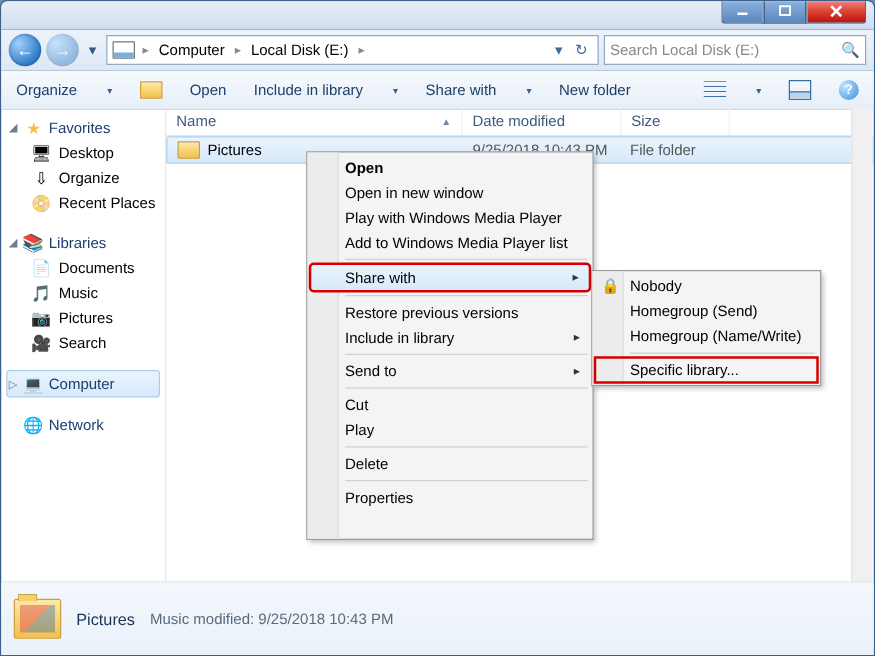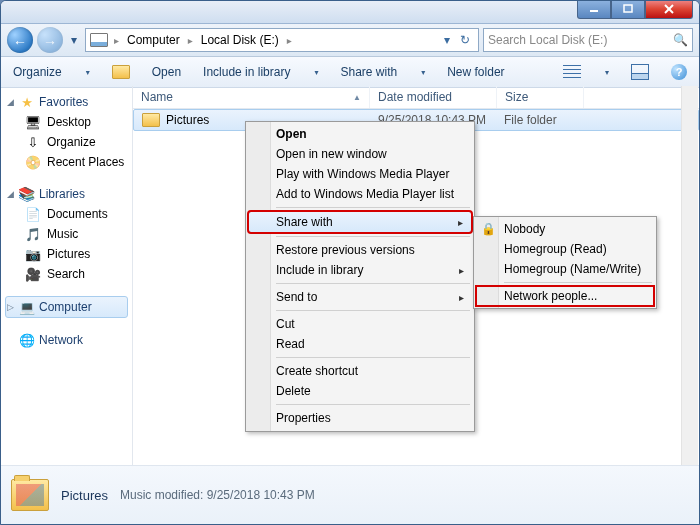--- a/index.html
+++ b/index.html
@@ -275,33 +275,32 @@
         <span>Include in library</span>
         <span class="arrow">▸</span>
       </div>
     <div class="sepln"></div>
     <div class="mi">
         <span>Send to</span>
         <span class="arrow">▸</span>
       </div>
     <div class="sepln"></div>
     <div class="mi">Cut</div>
-    <div class="mi">Read</div>
-    <div class="sepln"></div>
-    <div class="mi">Create shortcut</div>
+    <div class="mi">Play</div>
+    <div class="sepln"></div>
     <div class="mi">Delete</div>
     <div class="sepln"></div>
     <div class="mi">Properties</div>
   </div>
 
   <div id="menu-sub" class="ctxmenu">
     <div class="gutter"></div>
     <div class="mi">
         <span class="lock">🔒</span>
         <span>Nobody</span>
       </div>
-    <div class="mi">Homegroup (Read)</div>
+    <div class="mi">Homegroup (Send)</div>
     <div class="mi">Homegroup (Name/Write)</div>
     <div class="sepln"></div>
-    <div class="mi redbox">Network people...</div>
+    <div class="mi redbox">Specific library...</div>
   </div>
 
 </div>
 
 </body></html>

